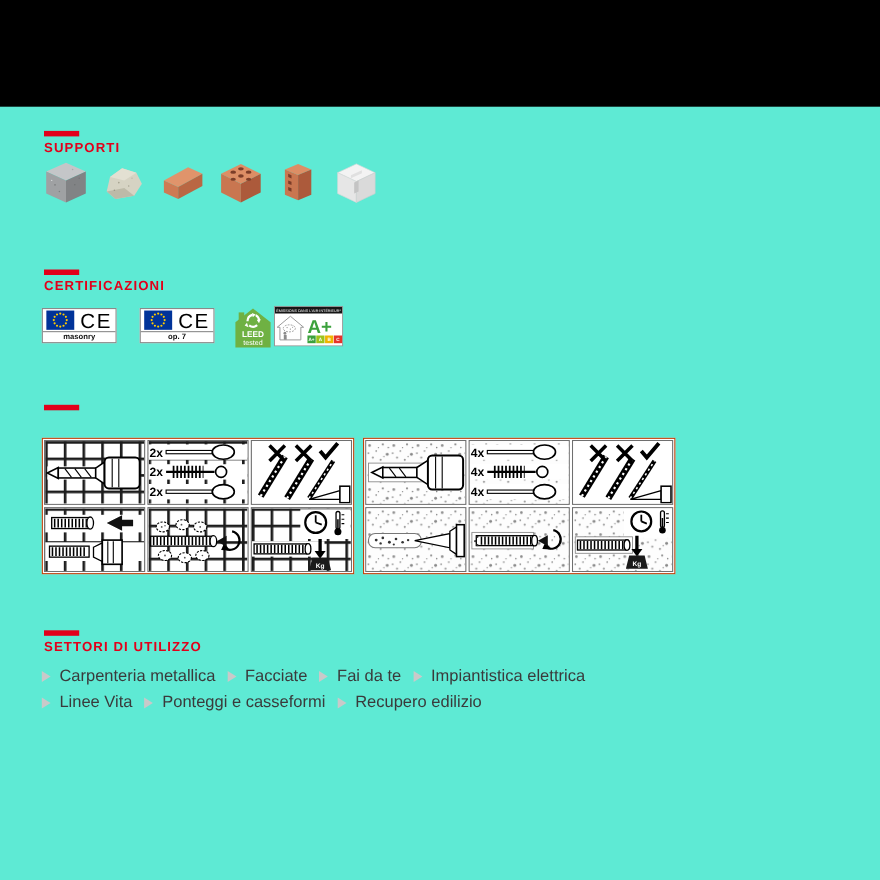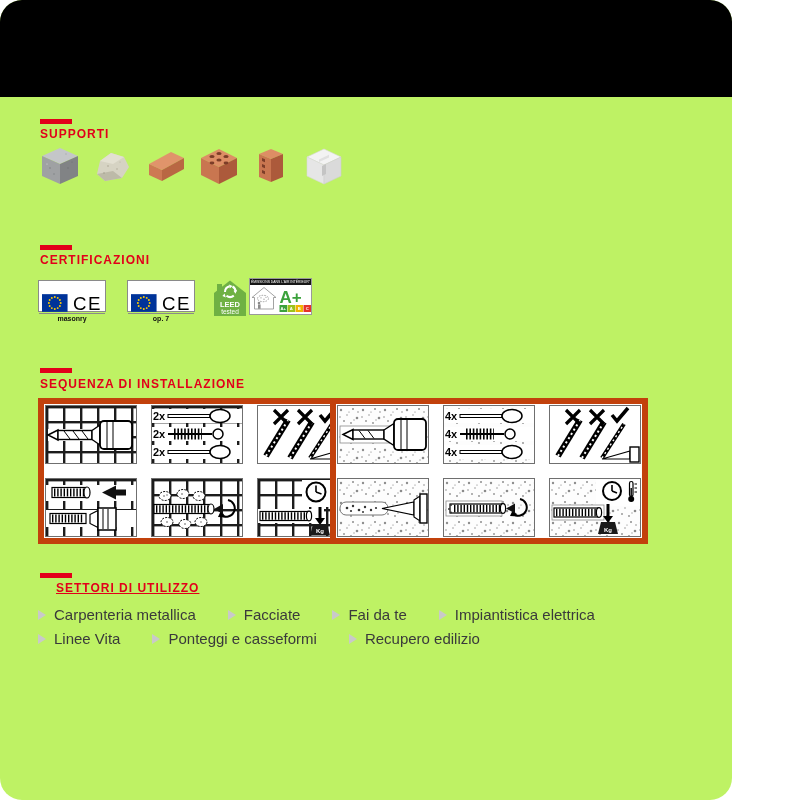--- a/index.html
+++ b/index.html
@@ -1,35 +1,35 @@
 <!DOCTYPE html>
 <html><head>
 <meta charset="utf-8">
 <style>
   html,body{margin:0;padding:0;background:#fff;}
-  #canvas{position:relative;width:732px;height:800px;background:#bef264;overflow:hidden;
-          font-family:"Liberation Sans",sans-serif;border-radius:22px;}
+  #canvas{position:relative;width:800px;height:800px;background:#5eead4;overflow:hidden;
+          font-family:"Liberation Sans",sans-serif;}
   .topband{position:absolute;left:0;top:0;width:800px;height:97px;background:#000;}
   .redbar{position:absolute;width:32px;height:5px;background:#e2001a;}
   .sectitle{position:absolute;color:#e2001a;font-weight:bold;font-size:12px;
             letter-spacing:1px;line-height:14px;white-space:nowrap;}
   .iconrow{position:absolute;left:38px;top:144px;display:flex;gap:11px;}
   .micon{width:42px;height:42px;}
   .certrow{position:absolute;left:38px;top:278px;height:40px;}
   .cebox{position:absolute;top:2px;width:68px;height:32px;border:1.5px solid #8a8a8a;
          background:#fff;display:flex;flex-direction:column;box-sizing:border-box;}
-  .cetop{flex:1;display:flex;align-items:center;padding-left:3px;gap:4px;margin-top:12px;}
+  .cetop{flex:1;display:flex;align-items:center;padding-left:3px;gap:4px;}
   .cecap{height:10px;border-top:1.5px solid #8a8a8a;font-size:7px;font-weight:bold;
          text-align:center;line-height:9px;color:#111;}
-  .seq-group{position:absolute;top:398px;border:6px solid #c2410c;background:#fff;padding:1px;
-             display:grid;grid-template-columns:repeat(3,92px);grid-auto-rows:59px;gap:14px;}
+  .seq-group{position:absolute;top:398px;border:1px solid #c2410c;background:#fff;padding:1px;
+             display:grid;grid-template-columns:repeat(3,92px);grid-auto-rows:59px;gap:2px;}
   .seq-cell{border:1px solid #6f6f6f;box-sizing:border-box;background:#fff;overflow:hidden;}
   .sectors{position:absolute;left:38px;top:606px;width:750px;display:flex;
            flex-direction:column;gap:7px;}
-  .secrow{display:flex;column-gap:32px;align-items:center;}
+  .secrow{display:flex;column-gap:11px;align-items:center;}
   .sector{display:flex;align-items:center;gap:8px;font-size:15px;color:#3a3a3b;
           line-height:17px;white-space:nowrap;cursor:pointer;}
   .chev{width:0;height:0;border-top:5px solid transparent;border-bottom:5px solid transparent;
         border-left:8px solid #c9c9c9;flex:0 0 auto;}
   svg text{font-family:"Liberation Sans",sans-serif;}
 </style>
 </head>
 <body>
 
 <div id="canvas">
@@ -213,21 +213,20 @@
         <rect x="54.5" y="27" width="7.5" height="7" fill="#e5332a"></rect>
         <text x="34.2" y="32.2" text-anchor="middle" font-size="4.2" font-weight="bold" fill="#fff">A+</text>
         <text x="42.2" y="32.2" text-anchor="middle" font-size="4.2" font-weight="bold" fill="#fff">A</text>
         <text x="50.2" y="32.2" text-anchor="middle" font-size="4.2" font-weight="bold" fill="#fff">B</text>
         <text x="58.2" y="32.2" text-anchor="middle" font-size="4.2" font-weight="bold" fill="#fff">C</text>
       </g>
     </svg>
   </div>
 
   <div class="redbar" style="left:40px;top:368px;"></div>
-  <div class="sectitle" style="left:40px;top:377px;">SEQUENZA DI INSTALLAZIONE</div>
 
   <div class="seq-group" style="left:38px;">
     <div class="seq-cell">
       <svg width="90" height="57" viewBox="0 0 90 57">
         <rect width="90" height="57" fill="url(#pGrid)"></rect>
         <rect x="2" y="23" width="50" height="12" fill="#fff"></rect>
         <polygon points="2,29 12,24 12,34" fill="#fff" stroke="#000" stroke-width="1.4"></polygon>
         <rect x="12" y="24.5" width="34" height="9" fill="#fff" stroke="#000" stroke-width="1.4"></rect>
         <line x1="18" y1="25" x2="24" y2="33" stroke="#000"></line>
           <line x1="27" y1="25" x2="33" y2="33" stroke="#000"></line>
@@ -446,21 +445,21 @@
         <ellipse cx="49" cy="33.5" rx="2.6" ry="4.8" fill="#fff" stroke="#000" stroke-width="1.2"></ellipse>
         <line x1="58" y1="25" x2="58" y2="38" stroke="#000" stroke-width="3"></line>
         <polygon points="53,37 63,37 58,44" fill="#000"></polygon>
         <polygon points="51,43 65,43 68,55 48,55" fill="#1a1a1a"></polygon>
         <text x="58" y="52.5" text-anchor="middle" font-size="6" font-weight="bold" fill="#fff">Kg</text>
       </svg>
     </div>
   </div>
 
   <div class="redbar" style="left:40px;top:573px;"></div>
-  <div class="sectitle" style="left:56px;top:581px;text-decoration:underline;">SETTORI DI UTILIZZO</div>
+  <div class="sectitle" style="left:40px;top:581px;">SETTORI DI UTILIZZO</div>
 
   <div class="sectors">
     <div class="secrow">
       <div class="sector">
         <span class="chev"></span>
         <span>Carpenteria metallica</span>
       </div>
       <div class="sector">
         <span class="chev"></span>
         <span>Facciate</span>

